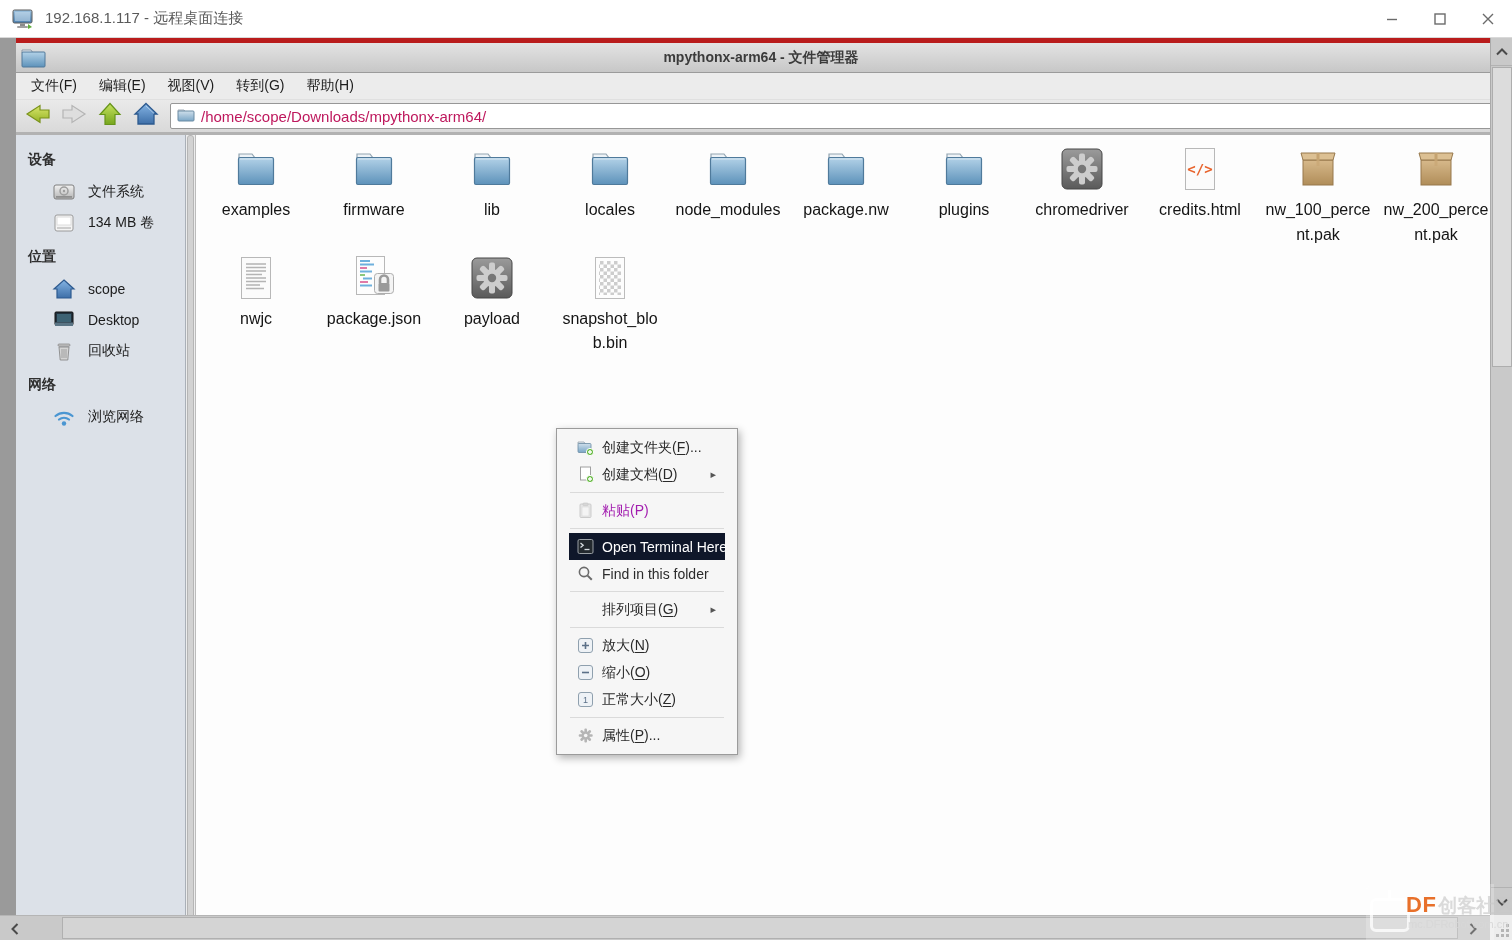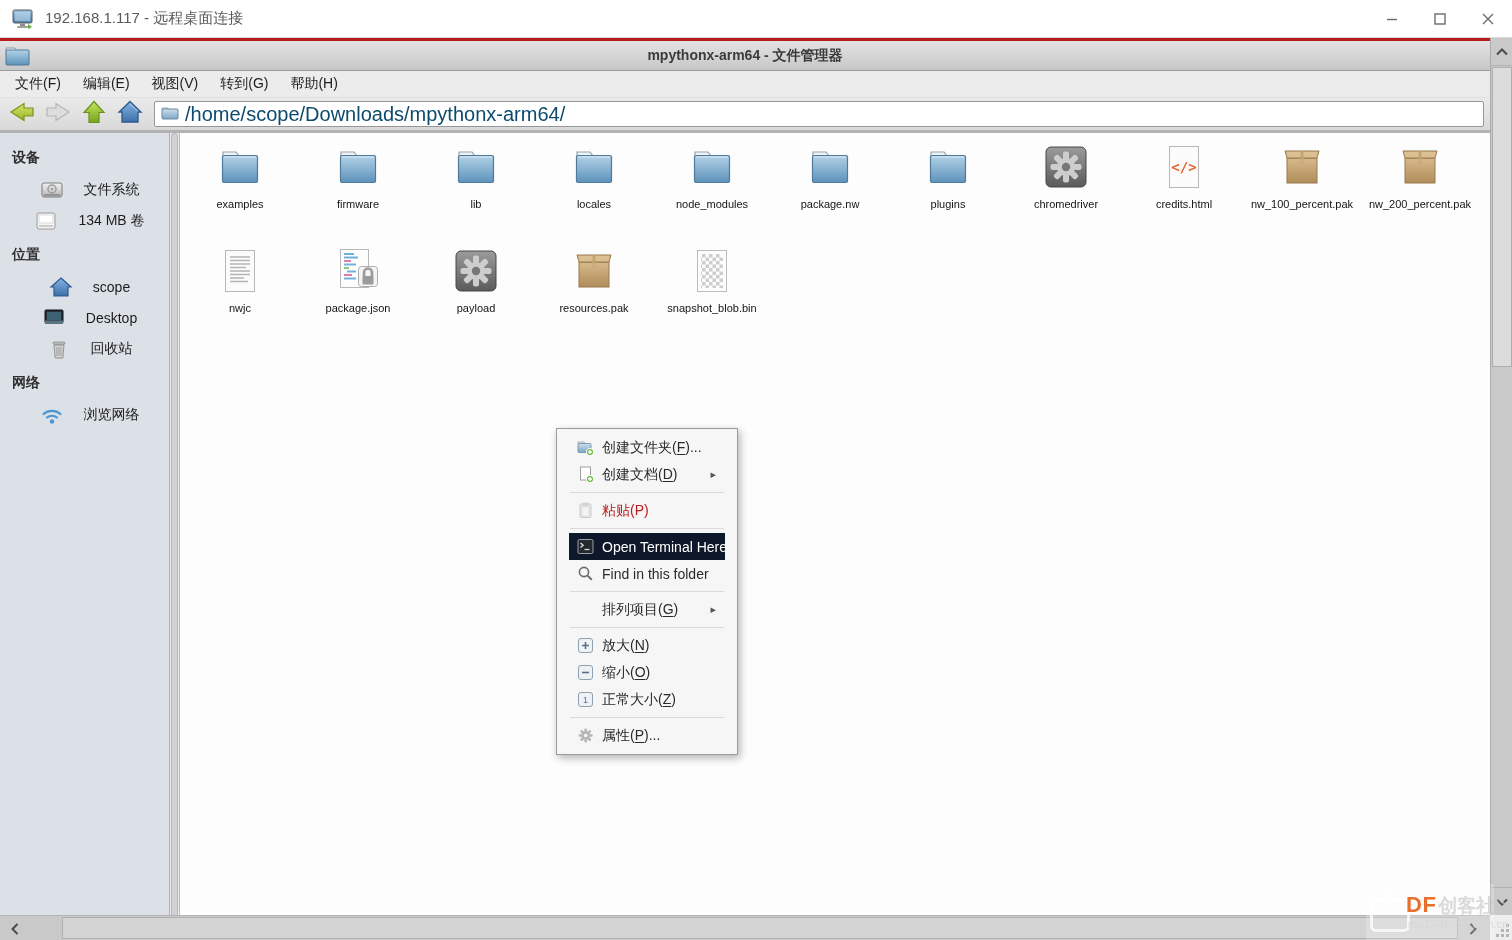--- a/index.html
+++ b/index.html
@@ -12,57 +12,57 @@
   .rdp-app-icon { width:24px; height:24px; margin:0 10px 0 11px; display:inline-flex; }
   .rdp-title { font-size:15px; color:#5a5a5a; }
   .rdp-controls { margin-left:auto; display:flex; height:38px; }
   .rdp-btn { width:48px; height:38px; display:flex; align-items:center; justify-content:center; }
   .rdp-btn svg { display:block; }
 
   
   .rdp-viewport { position:absolute; left:0; top:38px; width:1512px; height:902px; background:#9a9a9a; }
 
   
-  .fm-window { position:absolute; left:0; top:0; width:1490px; height:877px; border-top:3px solid #b91c1c; background:#fff; }
+  .fm-window { position:absolute; left:16px; top:0; width:1490px; height:877px; border-top:5px solid #b91c1c; background:#fff; }
   .fm-titlebar { height:30px; background:linear-gradient(#e3e3e3,#c7c7c7); border-bottom:1px solid #9b9b9b; position:relative; display:flex; align-items:center; justify-content:center; }
   .fm-titlebar-icon { position:absolute; left:4px; top:3px; width:27px; height:23px; }
   .fm-title { font-size:14px; font-weight:bold; color:#3b3b3b; }
   .fm-menubar { height:27px; background:#ececec; display:flex; align-items:center; padding-left:4px; border-bottom:1px solid #e0e0e0; }
   .mb-item { font-size:14px; color:#1d1d1d; padding:4px 11px; cursor:default; }
   .fm-toolbar { height:32px; background:linear-gradient(#eaeaea,#d9d9d9); display:flex; align-items:center; padding:0 6px 0 4px; }
   .tb-btn { width:36px; height:30px; display:flex; align-items:center; justify-content:center; }
   .addressbar { flex:1; height:26px; background:#ffffff; border:1px solid #979797; border-radius:2px; margin-left:6px; display:flex; align-items:center; padding:0 6px; gap:6px; }
-  .addr-text { font-size:20px; color:#0c4a6e; white-space:nowrap; }
+  .addr-text { font-size:15px; color:#be185d; white-space:nowrap; }
 
   .fm-body { display:flex; height:787px; border-top:3px solid #b2b2b2; }
 
   
   .sidebar { width:170px; background:#dce1e8; border-right:1px solid #aab0b8; padding-top:6px; overflow:hidden; }
   .side-header { font-size:14px; font-weight:bold; color:#303030; padding:10px 12px 7px 12px; }
-  .side-item { height:31px; display:flex; align-items:center; gap:20px; padding-left:10px; cursor:default;justify-content:center; }
+  .side-item { height:31px; display:flex; align-items:center; gap:12px; padding-left:36px; cursor:default; }
   .side-icon { width:24px; height:24px; display:inline-flex; }
   .side-label { font-size:14px; color:#1c1c1c; }
   .side-scroll { width:10px; background:#ececec; border-right:1px solid #bcbcbc; position:relative; }
   .side-scroll .thumb { position:absolute; left:1px; top:0; width:7px; height:100%; background:#d2d2d2; border:1px solid #b5b5b5; border-radius:3px; }
 
   
   .filearea { flex:1; background:#fdfdfd; position:relative; overflow:hidden; }
   .file-grid { display:grid; grid-template-columns:repeat(11,118px); grid-auto-rows:minmax(104px,auto); padding:4px 0 0 1px; }
   .file-item { width:118px; display:flex; flex-direction:column; align-items:center; padding-top:6px; cursor:default; }
   .file-icon { width:48px; height:48px; display:inline-flex; }
-  .file-label { margin-top:5px; font-size:11px; line-height:1.55; color:#141414; text-align:center; max-width:106px; word-break:break-all; }
+  .file-label { margin-top:5px; font-size:16px; line-height:1.55; color:#141414; text-align:center; max-width:106px; word-break:break-all; }
 
   
   .ctx-menu { position:absolute; left:556px; top:390px; width:182px; background:#f6f6f6; border:1px solid #9b9b9b; box-shadow:2px 3px 8px rgba(0,0,0,.3); padding:5px 12px; z-index:3; }
   .menu-item { height:27px; display:flex; align-items:center; padding:0 9px 0 8px; font-size:14px; color:#2a2a2a; cursor:default; }
   .mi-icon { width:17px; height:17px; display:inline-flex; flex:0 0 17px; margin-right:8px; }
   .mi-label { flex:1; white-space:nowrap; }
   .accel { text-decoration:underline; text-underline-offset:2px; }
   .mi-sub { color:#555; font-size:11px; }
-  .menu-item.disabled { color:#b91c1c; }
+  .menu-item.disabled { color:#a21caf; }
   .menu-item.disabled .mi-icon { opacity:.55; }
   .menu-item.highlighted { background:#0f172a; color:#ffffff; }
   .menu-sep { height:1px; background:#dadada; margin:4px 1px; }
 
   
   .rdp-vscroll { position:absolute; left:1490px; top:0; width:22px; height:877px; background:#c9c9c9; border-left:1px solid #aaa; }
   .sb-btn { position:absolute; left:0; width:22px; height:28px; background:#c9c9c9; display:flex; align-items:center; justify-content:center; }
   .rdp-vscroll .up { top:0; border-bottom:1px solid #b2b2b2; }
   .rdp-vscroll .down { bottom:0; border-top:1px solid #b2b2b2; }
   .rdp-vscroll .thumb { position:absolute; left:1px; top:29px; width:20px; height:300px; background:#dcdcdc; border:1px solid #adadad; }
@@ -459,31 +459,20 @@
                     </g>
                     <circle cx="24" cy="24" r="9" fill="#cdcdcd"></circle>
                     <circle cx="24" cy="24" r="4.2" fill="#777777"></circle>
                   </svg>
                 </span>
                 <span class="file-label">payload</span>
               </div>
               <div class="file-item">
                 <span class="file-icon">
                   <svg viewBox="0 0 48 48" width="48" height="48">
-                    <rect x="9" y="15" width="30" height="25" fill="url(#gBox)" stroke="#97794d"></rect>
-                    <path d="M7 8h34l-2 7H9z" fill="#dcc093" stroke="#97794d"></path>
-                    <rect x="22.5" y="8" width="3" height="7" fill="#c5a371"></rect>
-                    <rect x="22.5" y="15" width="3" height="6" fill="#c9a876" opacity=".8"></rect>
-                  </svg>
-                </span>
-                <span class="file-label">resources.pak</span>
-              </div>
-              <div class="file-item">
-                <span class="file-icon">
-                  <svg viewBox="0 0 48 48" width="48" height="48">
                     <rect x="9.5" y="3.5" width="29" height="41" fill="#fdfdfd" stroke="#bcbcbc"></rect>
                     <rect x="13" y="7" width="22" height="34" fill="url(#pCheck)"></rect>
                   </svg>
                 </span>
                 <span class="file-label">snapshot_blob.bin</span>
               </div>
           </div>
         </div>
       </div>
     </div>

